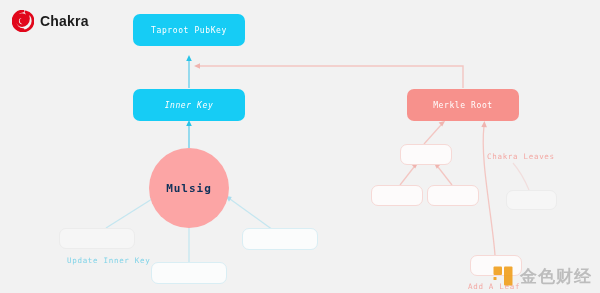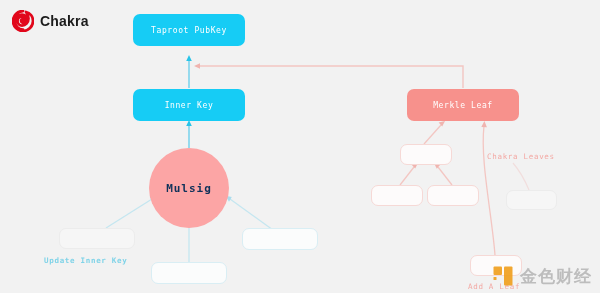--- a/index.html
+++ b/index.html
@@ -204,26 +204,26 @@
 
     <g>
       <path d="M529 190 C524 178 519 170 513 163" fill="none" stroke="#f1dedd" stroke-width="1.2"></path>
     </g>
   </svg>
 
   <div class="node solid-cyan" style="left:133px; top:14px; width:112px; height:32px;">
     <span>Taproot PubKey</span>
   </div>
 
-  <div class="node solid-cyan" style="left:133px; top:89px; width:112px; height:32px;">
+  <div class="node solid-cyan" style="left:133px; top:89px; width:112px; height:32px;font-style:italic;">
     <span>Inner Key</span>
   </div>
 
   <div class="node solid-red" style="left:407px; top:89px; width:112px; height:32px;">
-    <span>Merkle Leaf</span>
+    <span>Merkle Root</span>
   </div>
 
   <div class="circle-node" style="left:149px; top:148px; width:80px; height:80px;">
     <span>Mulsig</span>
   </div>
 
   <div class="node ghost-plain" style="left:59px; top:228px; width:76px; height:21px;">
     <span></span>
   </div>
 
@@ -248,21 +248,21 @@
   </div>
 
   <div class="node ghost-plain" style="left:506px; top:190px; width:51px; height:20px;">
     <span></span>
   </div>
 
   <div class="node ghost-red" style="left:470px; top:255px; width:52px; height:21px;">
     <span></span>
   </div>
 
-  <div class="edge-label cyan" style="left:44px; top:256px;font-weight:bold;">Update Inner Key</div>
+  <div class="edge-label cyan" style="left:67px; top:256px;">Update Inner Key</div>
 
   <div class="edge-label red" style="left:487px; top:152px;">Chakra Leaves</div>
 
   <div class="edge-label red" style="left:468px; top:282px;">Add A Leaf</div>
 
   <div id="watermark">
     <span class="wm-mark">
       <svg viewBox="0 0 44 44" width="22" height="22" aria-hidden="true">
         <rect x="3" y="3" width="17" height="17" rx="2" fill="#f0a020"></rect>
         <rect x="24" y="3" width="17" height="38" rx="2" fill="#f0a020"></rect>

